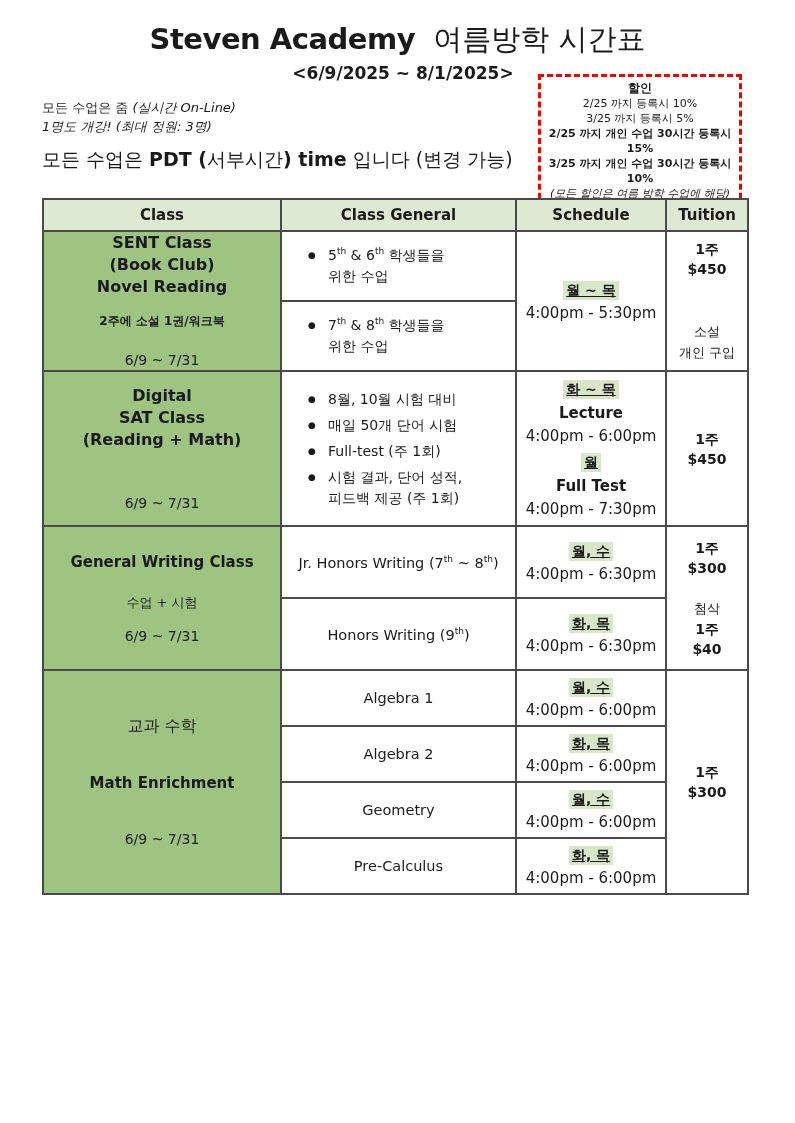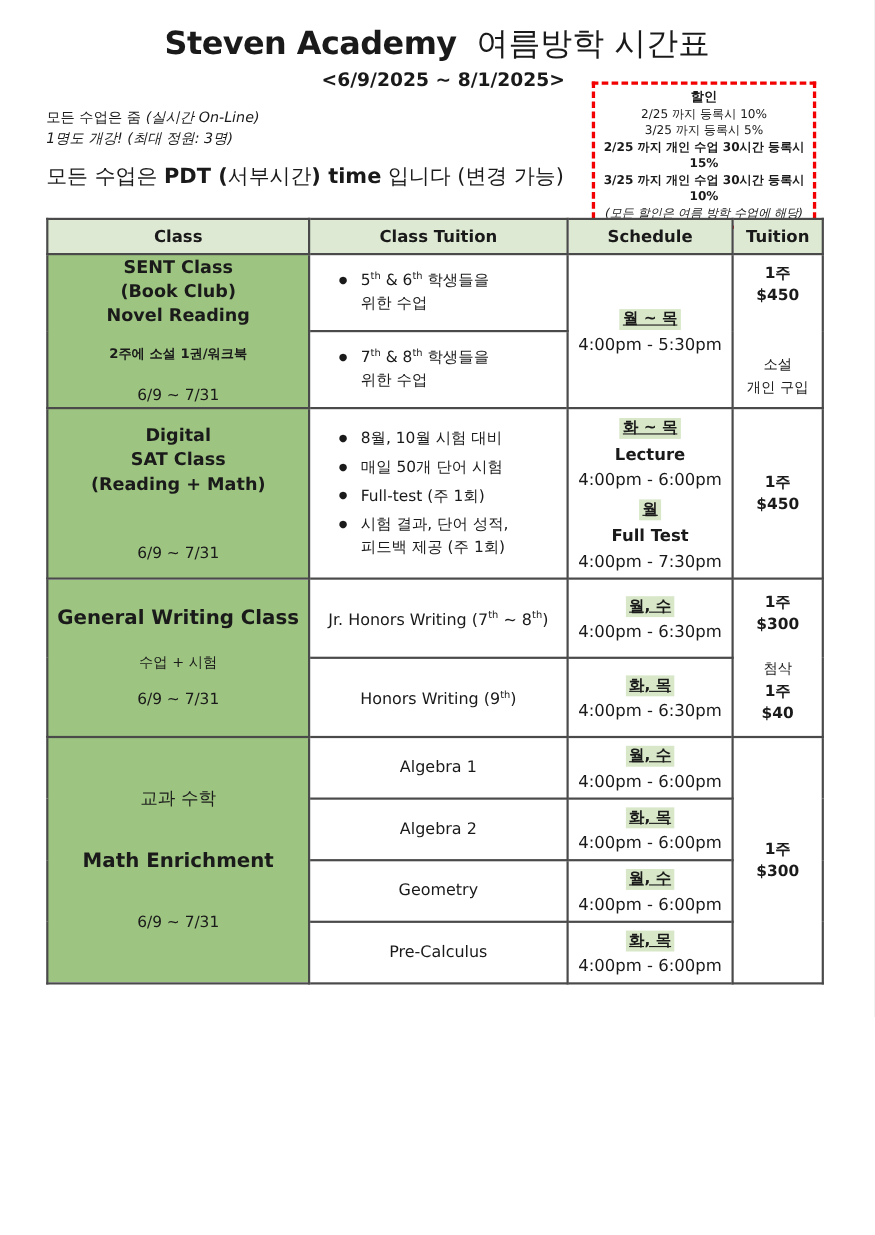--- a/index.html
+++ b/index.html
@@ -51,21 +51,21 @@
     border:2px solid var(--border);vertical-align:middle;text-align:center;
     overflow:hidden;padding:0;
   }
   th.hdr{background:var(--header-green);font-size:15px;font-weight:700;height:32px;}
   tr.r-sent{height:69px;}
   tr.r-sat{height:155px;}
   tr.r-writing{height:72px;}
   tr.r-math{height:56px;}
   .class-cell{background:var(--class-green);}
   .c-big{font-size:16px;font-weight:700;line-height:22px;}
-  .c-xl{font-size:18px;font-weight:700;line-height:24px;}
+  .c-xl{font-size:15px;font-weight:700;line-height:24px;}
   .c-ko{font-size:16px;font-weight:400;line-height:22px;}
   .c-small{font-size:12px;font-weight:700;line-height:18px;margin-top:14px;}
   .c-sub{font-size:13px;font-weight:400;line-height:18px;}
   .c-dates{font-size:14px;font-weight:400;line-height:20px;}
   .mt6{margin-top:6px;}.mt14{margin-top:14px;}.mt20{margin-top:20px;}
   .mt26{margin-top:42px;}.mt34{margin-top:34px;}
   .el-left{text-align:left;}
   .bullet-row{display:flex;text-align:left;padding-left:26px;margin:5px 0;}
   .dot{font-size:9px;line-height:20px;width:20px;flex:0 0 20px;}
   .bullet-text{font-size:14px;line-height:21px;}
@@ -112,21 +112,21 @@
     <colgroup>
         <col style="width:238px">
         <col style="width:235px">
         <col style="width:150px">
         <col style="width:82px">
       </colgroup>
 
     <tbody>
         <tr>
       <th class="hdr">Class</th>
-      <th class="hdr">Class Tuition</th>
+      <th class="hdr">Class General</th>
       <th class="hdr">Schedule</th>
       <th class="hdr">Tuition</th>
     </tr>
 
     <tr class="r-sent">
       <td class="class-cell" rowspan="2">
         <div class="c-big">SENT Class</div>
         <div class="c-big">(Book Club)</div>
         <div class="c-big">Novel Reading</div>
         <div class="c-small">2주에 소설 1권/워크북</div>

